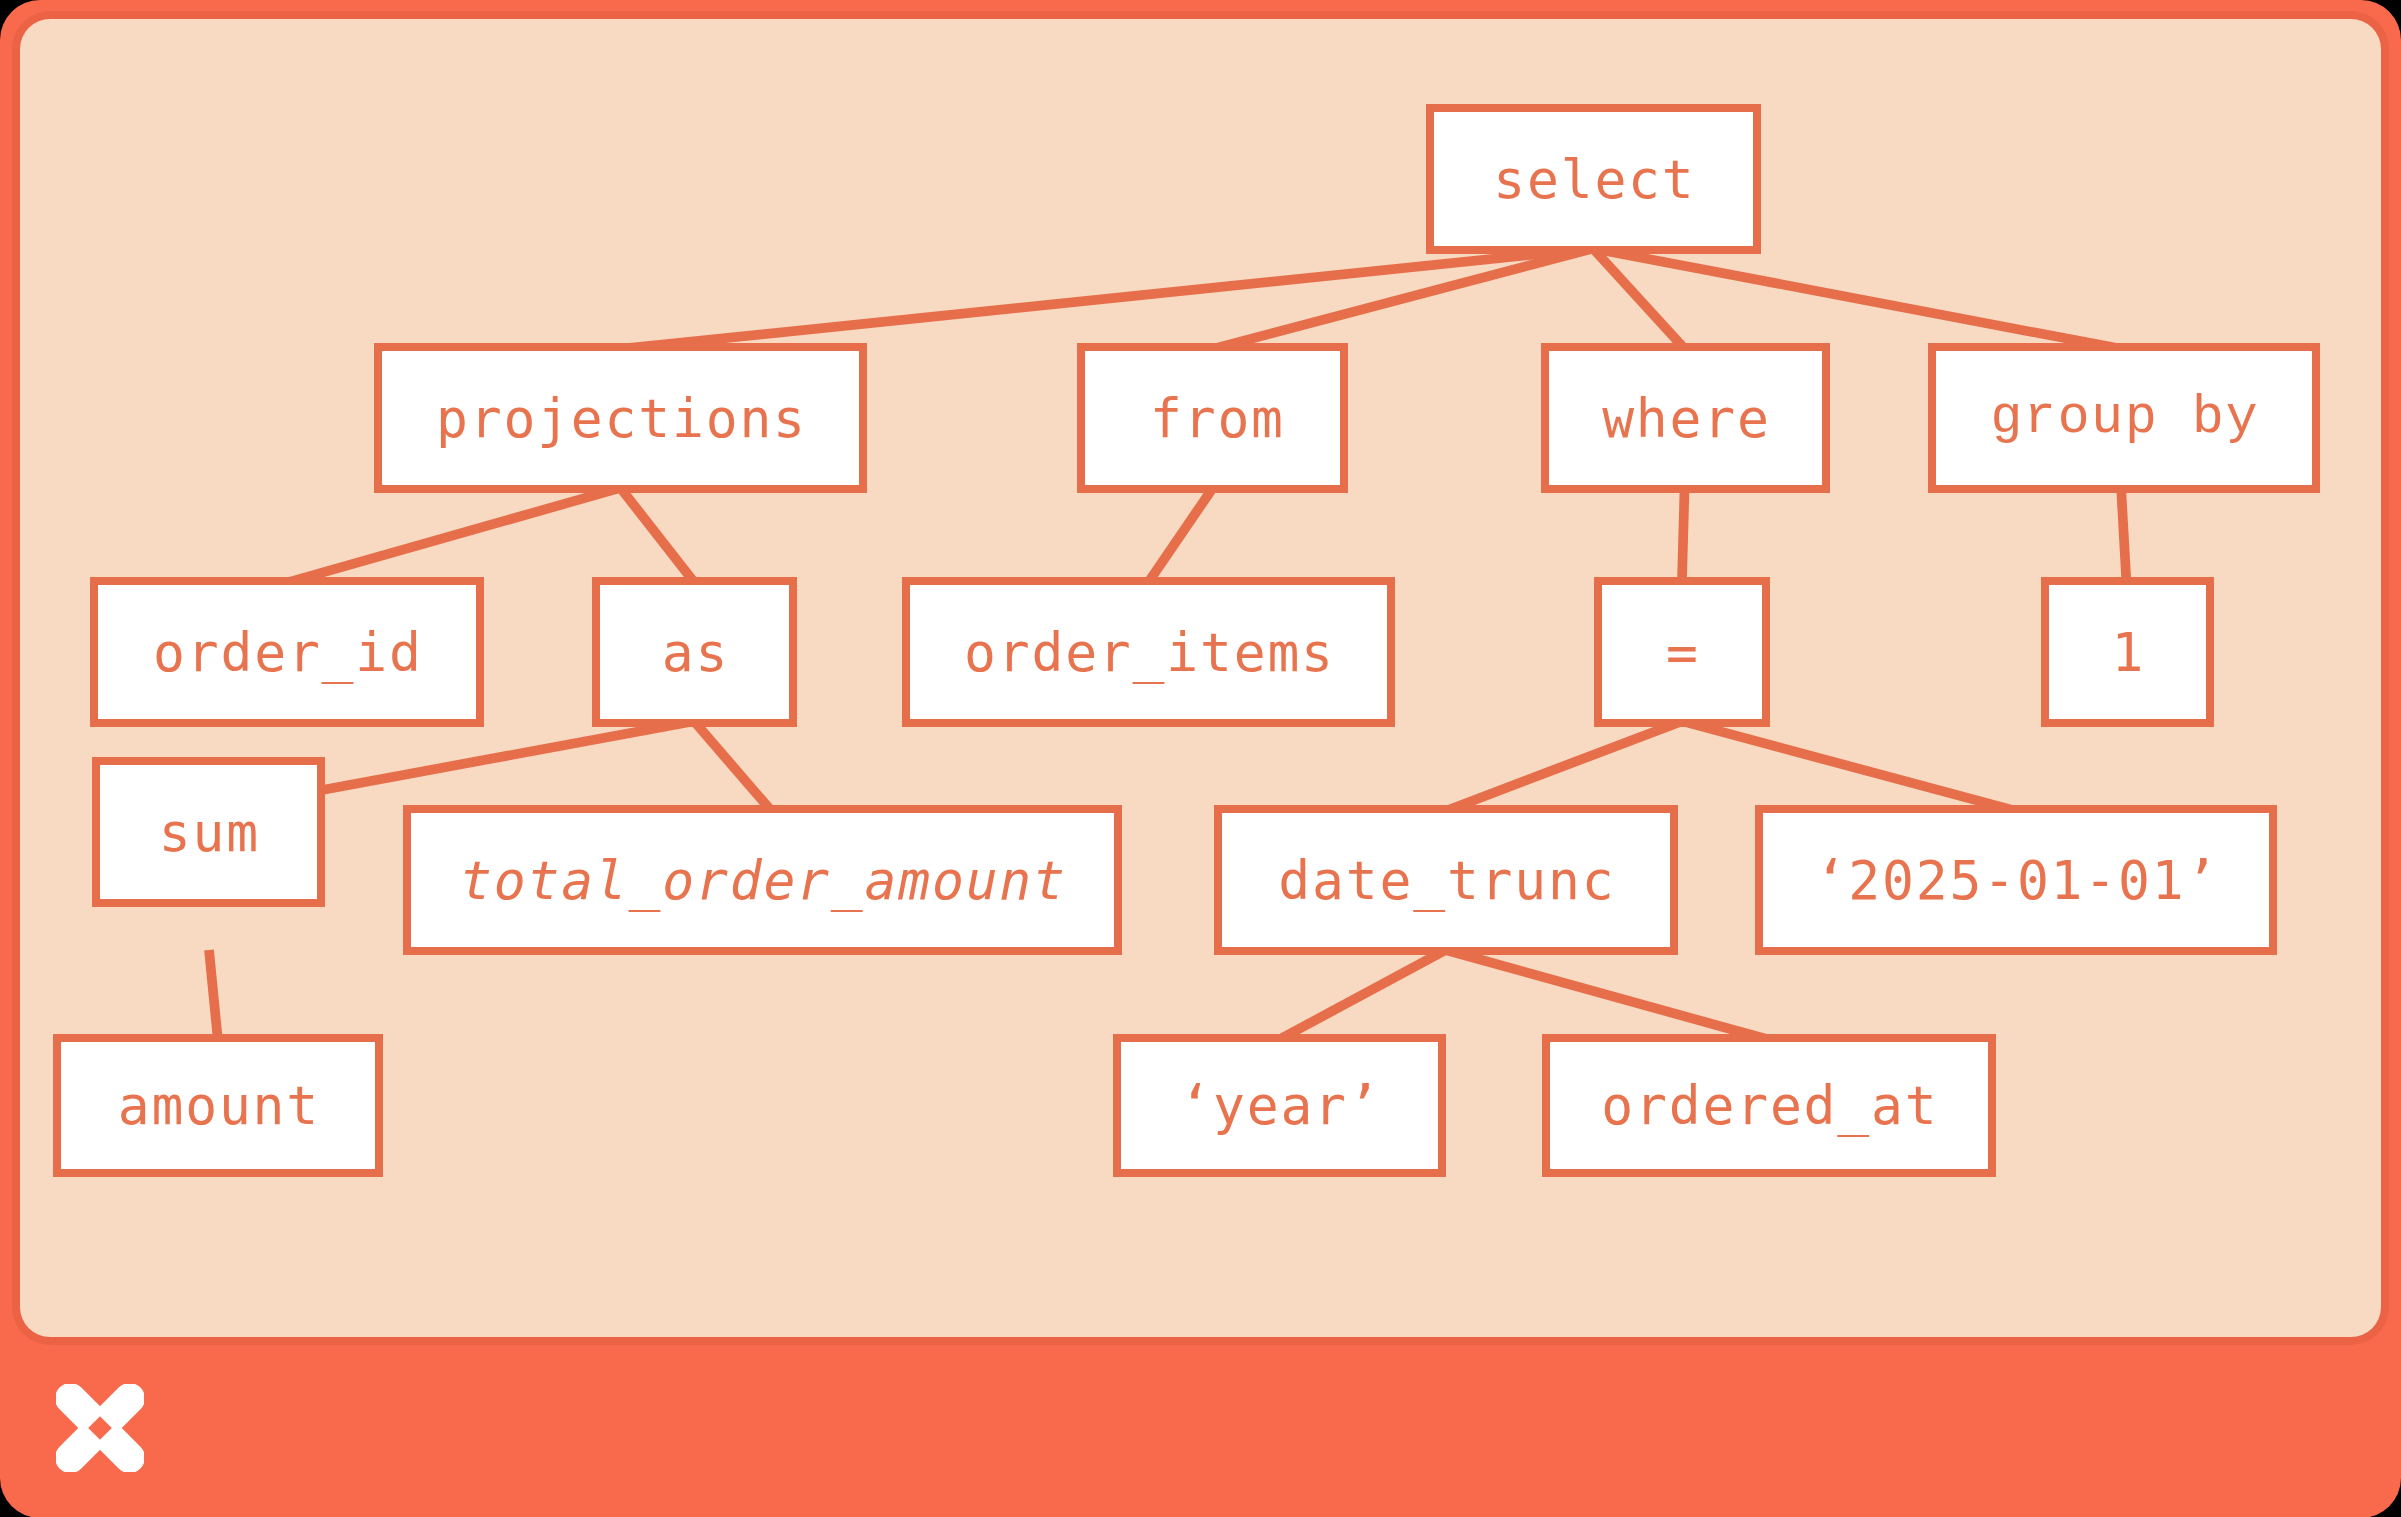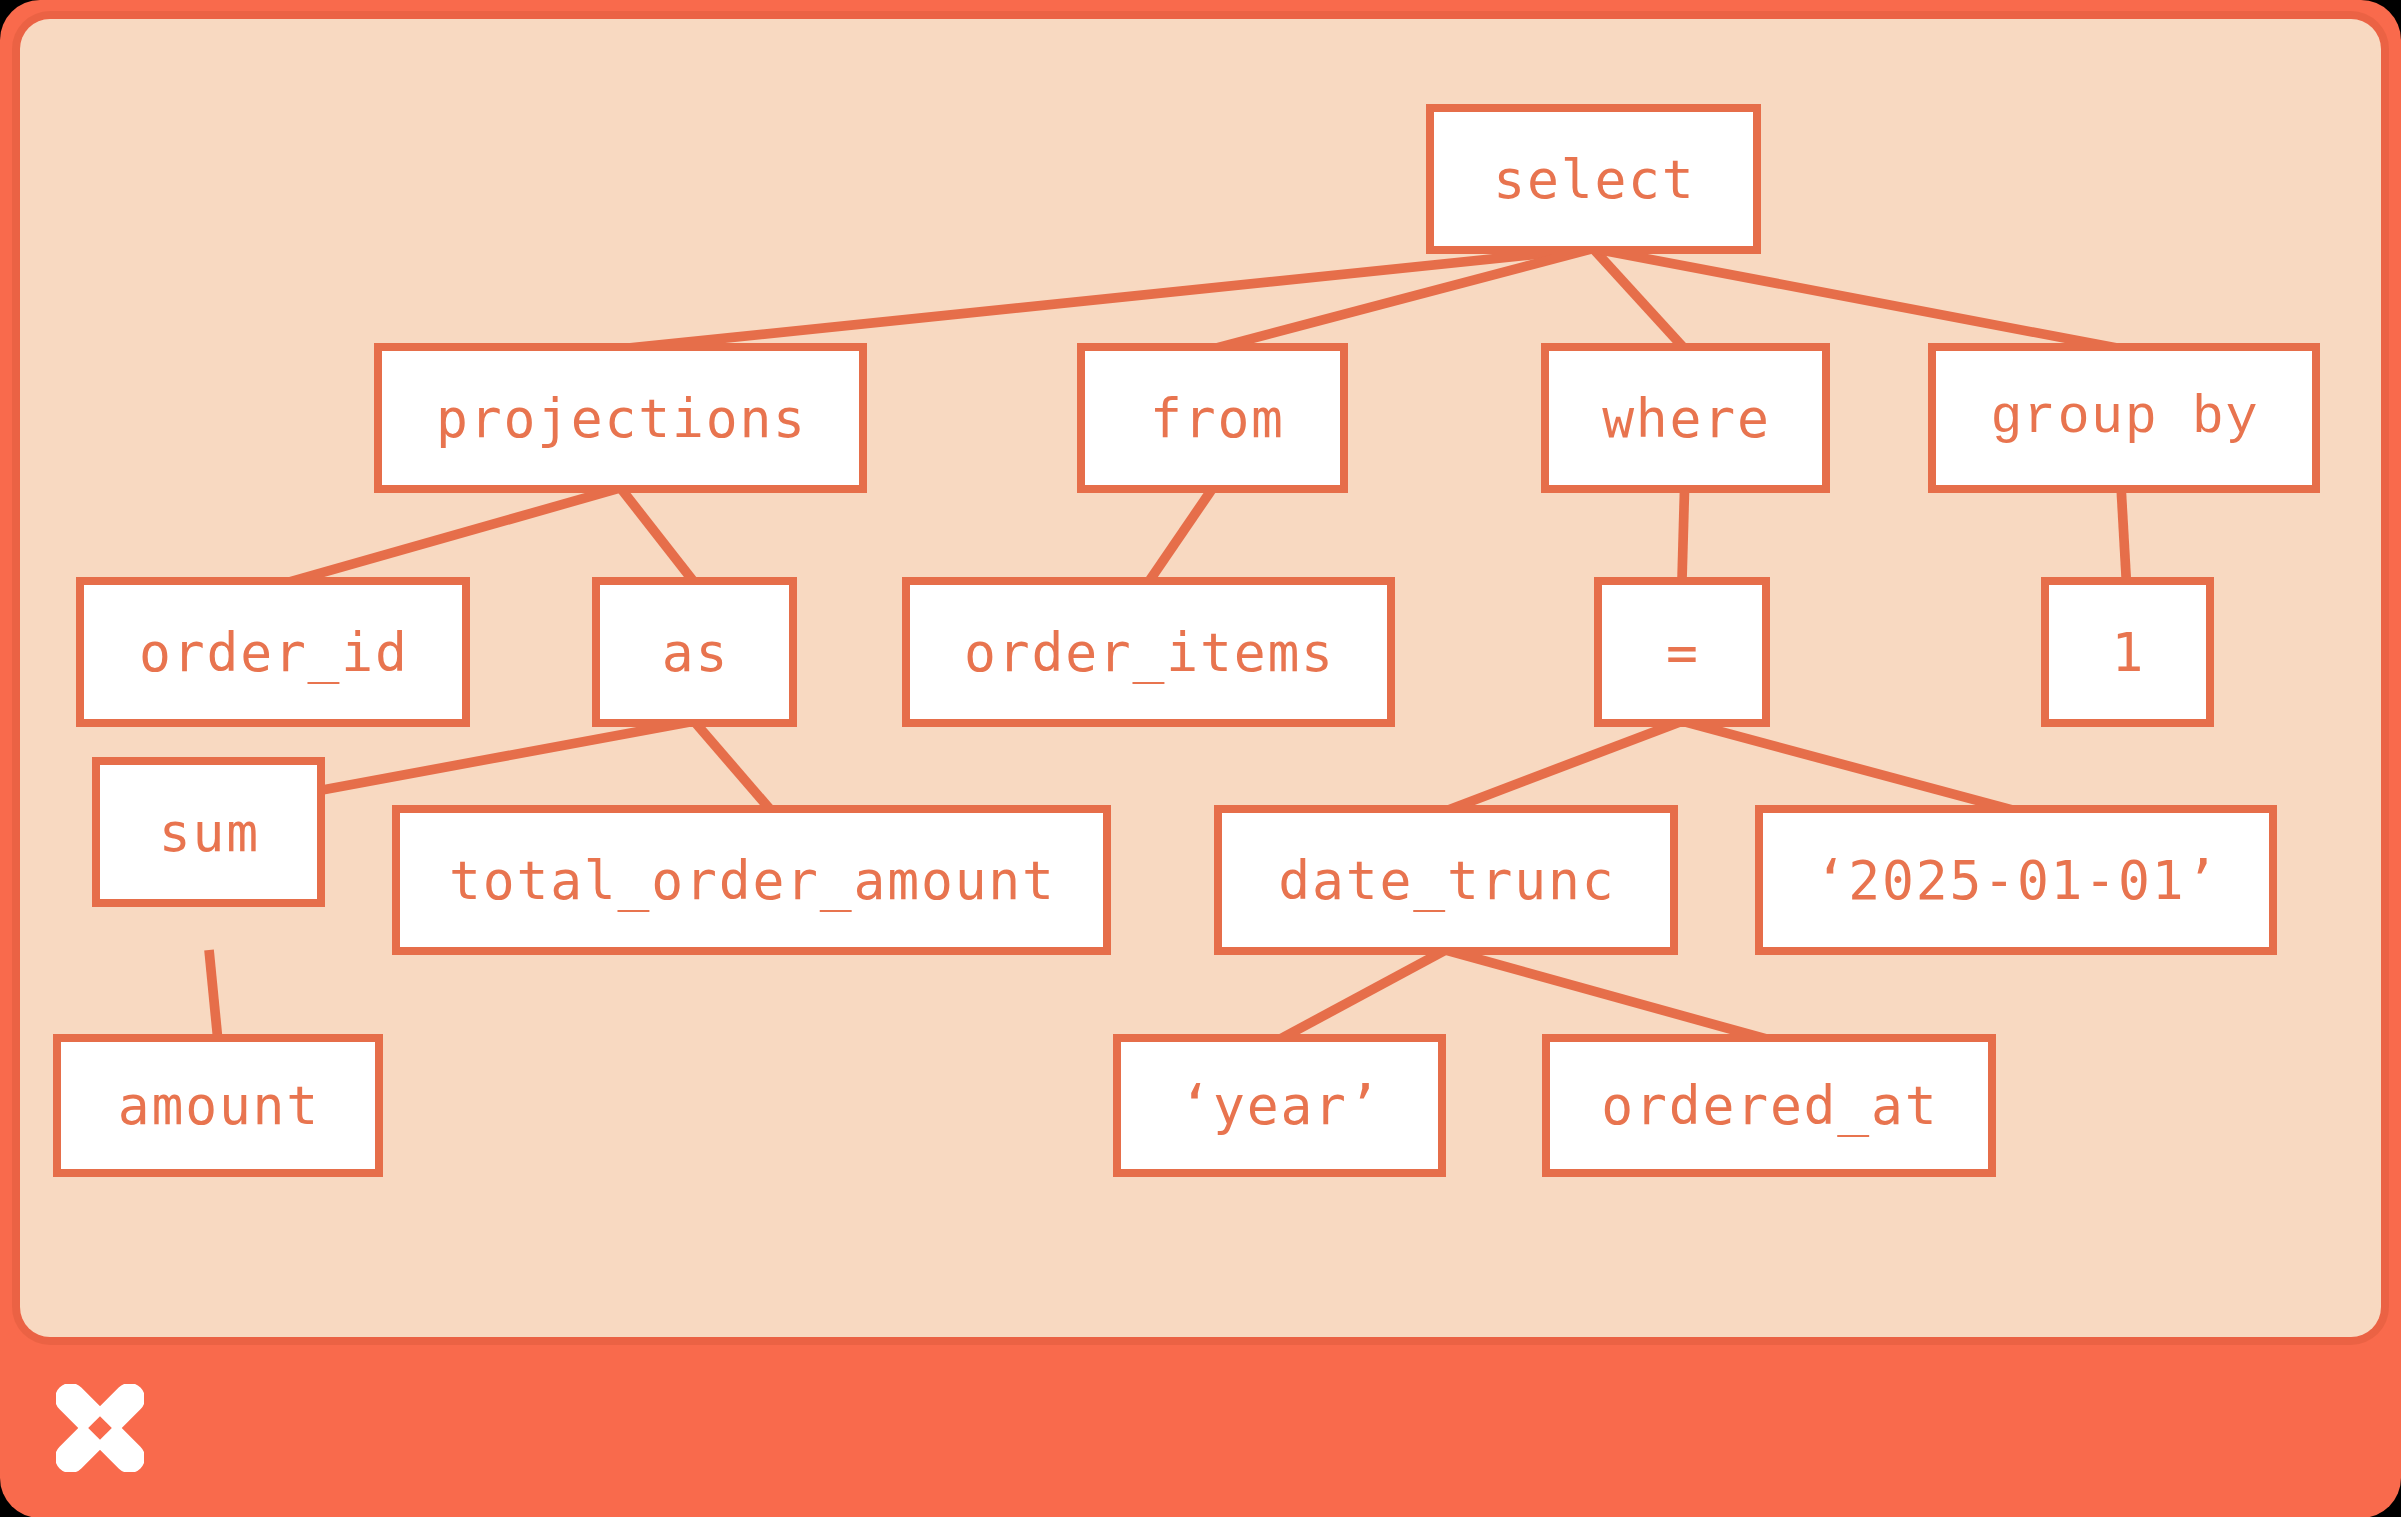--- a/index.html
+++ b/index.html
@@ -65,27 +65,27 @@
       <line x1="1642.5" y1="1079" x2="1453" y2="1181"></line>
       <line x1="1642.5" y1="1079" x2="2010" y2="1181"></line>
     </svg>
 
   <div id="nodes">
       <div class="node" style="left: 1426px; top: 104px; width: 335px; height: 150px; text-align: right;">select</div>
       <div class="node" style="left: 374px; top: 343px; width: 493px; height: 150px;">projections</div>
       <div class="node" style="left: 1077px; top: 343px; width: 271px; height: 150px; padding-left: 8px;">from</div>
       <div class="node" style="left: 1541px; top: 343px; width: 289px; height: 150px;">where</div>
       <div class="node" style="left: 1928px; top: 343px; width: 392px; height: 150px; font-family: Liberation Mono, monospace;">group by</div>
-      <div class="node" style="left: 76px; top: 577px; width: 394px; height: 150px;">order_id</div>
+      <div class="node" style="left: 90px; top: 577px; width: 394px; height: 150px;">order_id</div>
       <div class="node" style="left: 592px; top: 577px; width: 205px; height: 150px;">as</div>
       <div class="node" style="left: 902px; top: 577px; width: 493px; height: 150px;">order_items</div>
       <div class="node" style="left: 1594px; top: 577px; width: 176px; height: 150px;">=</div>
       <div class="node" style="left: 2041px; top: 577px; width: 173px; height: 150px;">1</div>
       <div class="node" style="left: 92px; top: 757px; width: 233px; height: 150px;">sum</div>
-      <div class="node" style="left: 392px; top: 805px; width: 719px; height: 150px;">total_order_amount</div>
+      <div class="node" style="left: 403px; top: 805px; width: 719px; height: 150px; font-style: italic;">total_order_amount</div>
       <div class="node" style="left: 1214px; top: 805px; width: 464px; height: 150px;">date_trunc</div>
       <div class="node" style="left: 1755px; top: 805px; width: 522px; height: 150px;">‘2025-01-01’</div>
       <div class="node" style="left: 53px; top: 1034px; width: 330px; height: 143px;">amount</div>
       <div class="node" style="left: 1113px; top: 1034px; width: 333px; height: 143px;">‘year’</div>
       <div class="node" style="left: 1542px; top: 1034px; width: 454px; height: 143px;">ordered_at</div>
     </div>
 
   <div id="footer">
     <svg id="brand-logo" viewBox="0 0 100 100" xmlns="http://www.w3.org/2000/svg">
       <g fill="#ffffff">

